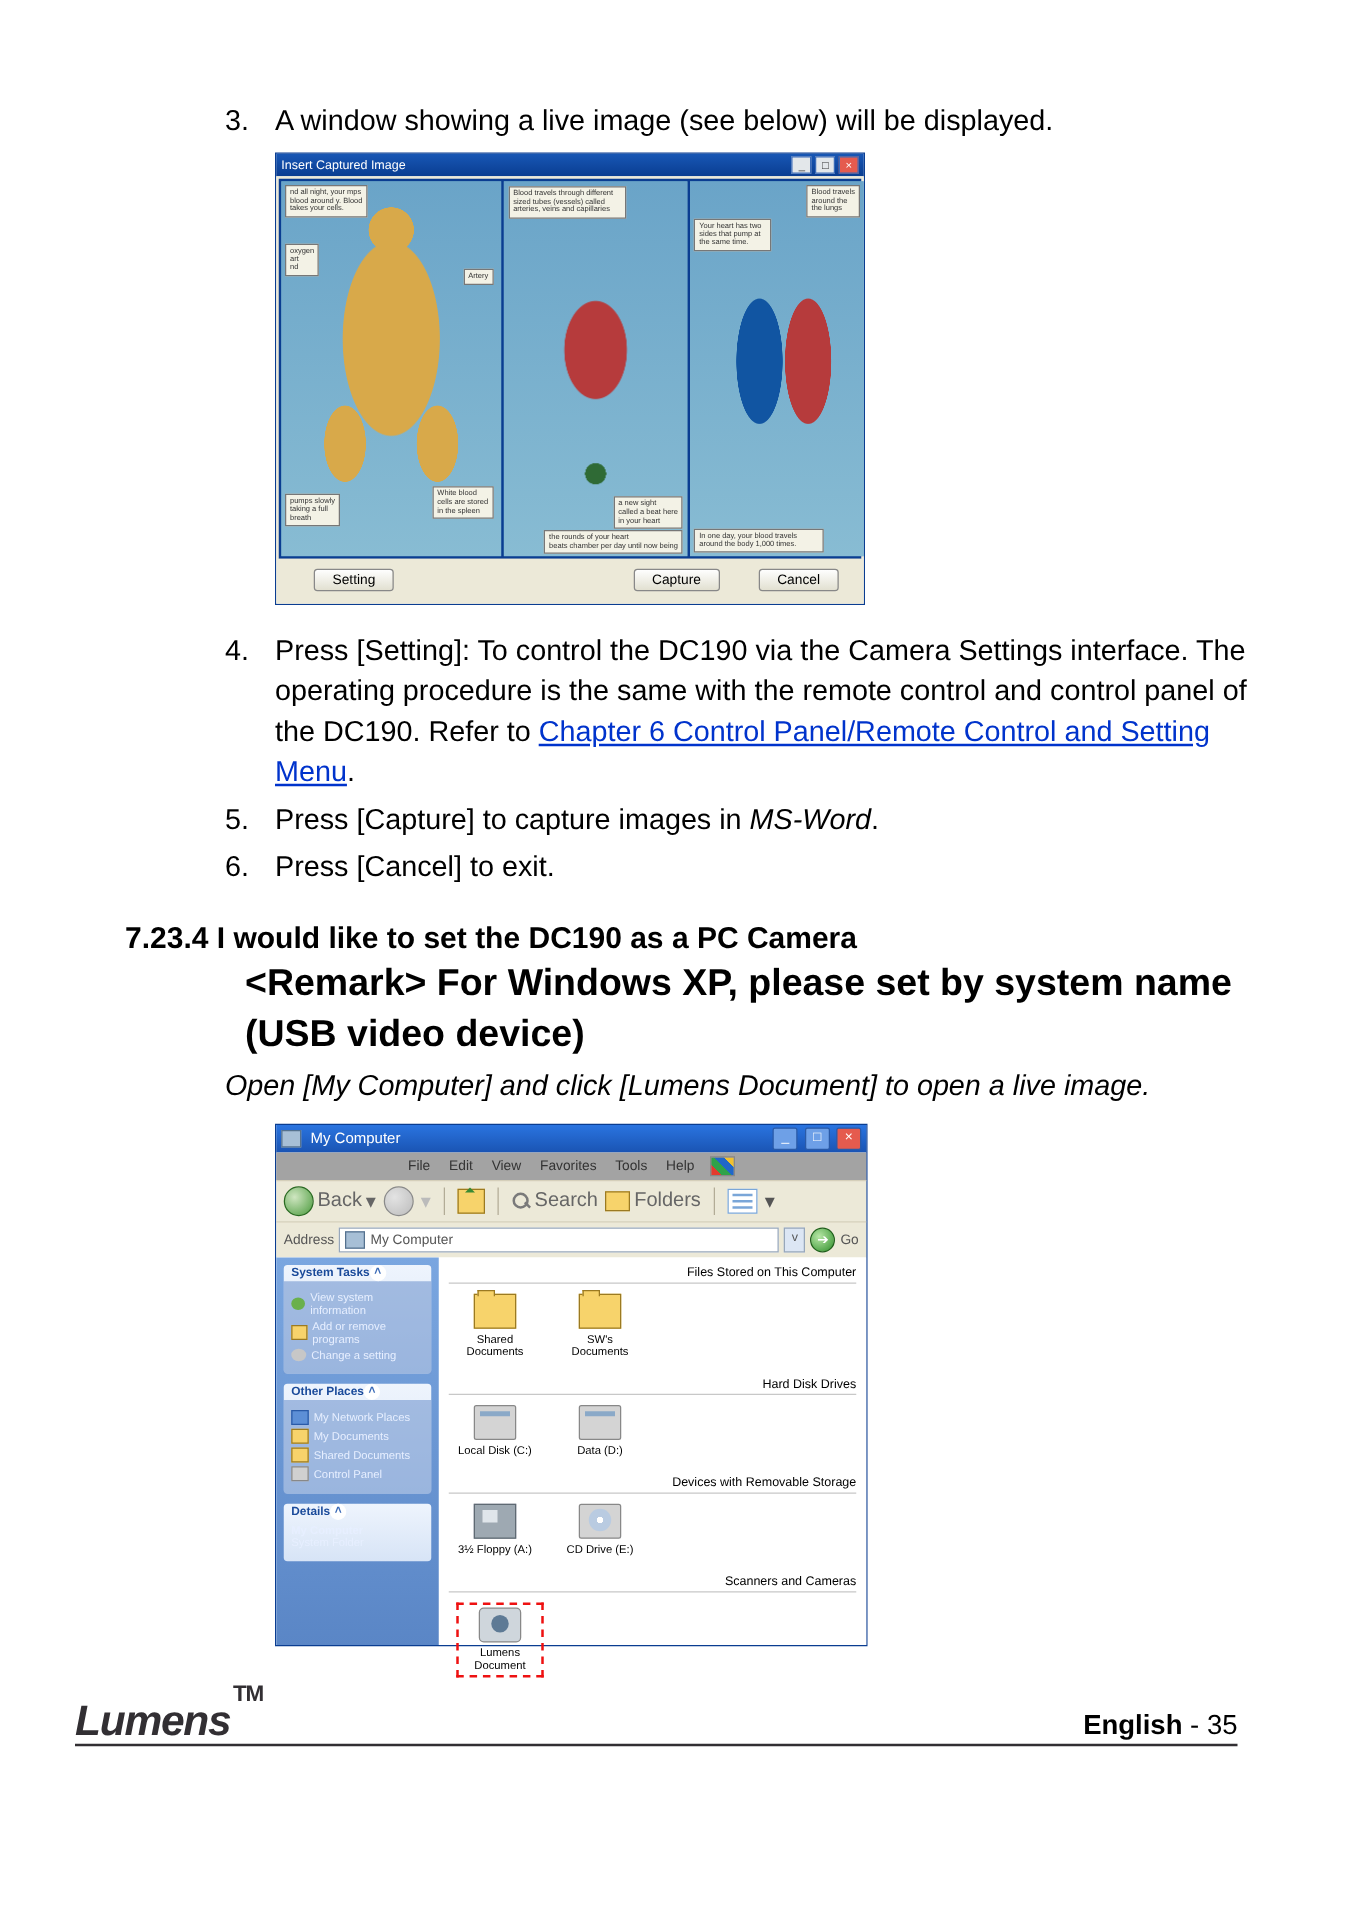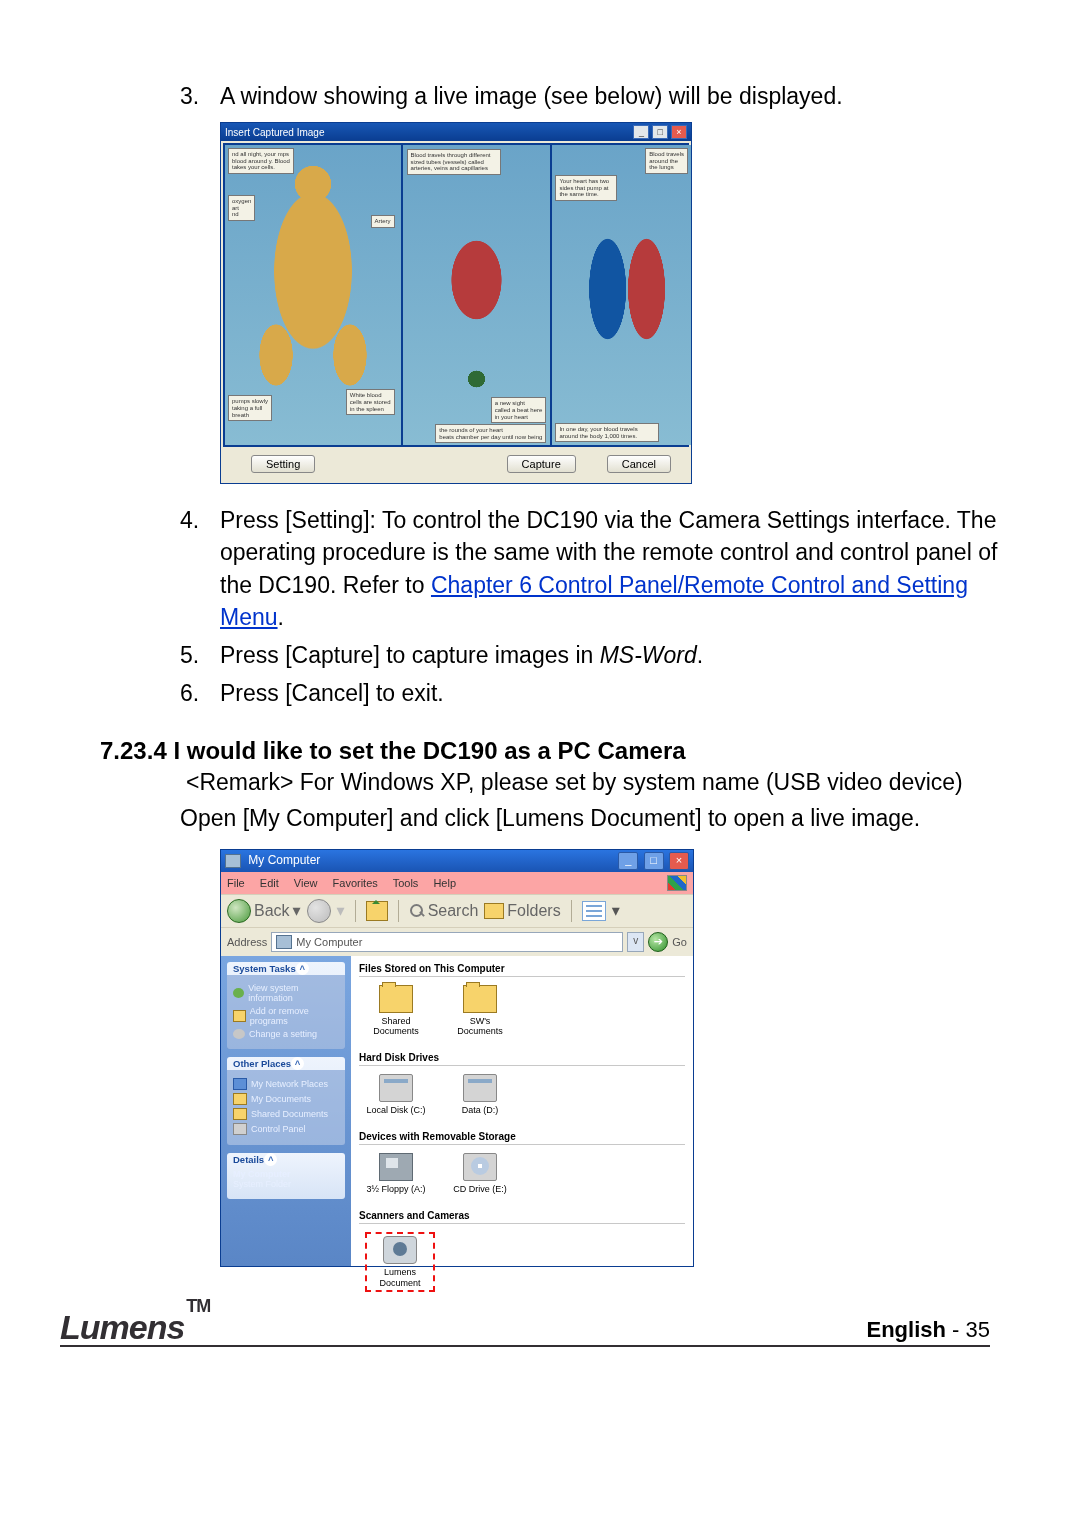--- a/index.html
+++ b/index.html
@@ -136,28 +136,29 @@
     margin-left: 10px;
   }
 
   
   .h4 {
     font-size: 24px;
     font-weight: bold;
     margin: 28px 0 2px -80px;
   }
   .remark {
-    font-size: 23px;
-    font-weight: normal;
-    margin: 0 0 4px 6px;
+    font-size: 30px;
+    font-weight: bold;
+    margin: 0 0 4px 16px;
     line-height: 1.35;
   }
   .body-text {
     font-size: 23px;
     line-height: 1.4;
+    font-style: italic;
   }
 
   
   .shot-mc {
     width: 472px;
     border: 1px solid #0a3d91;
     margin-top: 14px;
   }
   .mc-titlebar {
     height: 22px;
@@ -167,27 +168,27 @@
     display:flex; align-items:center; justify-content:space-between;
     padding:0 4px;
   }
   .mc-titlebar .wbtns span {
     display:inline-block; width:18px; height:16px; margin-left:2px;
     background:#6ea0e7; border:1px solid #2a5aa7; border-radius:2px;
     font-size:11px; text-align:center; line-height:15px;
   }
   .mc-titlebar .wbtns span.close { background:#e55b4e; }
   .mc-menu {
-    background:#fca5a5;
+    background:#a3a3a3;
     font-size:11px;
     padding:3px 6px;
     color:#333;
     display:flex;
     align-items:center;
-    justify-content:space-between;
+    justify-content:center;
   }
   .mc-menu .menuitems span { margin-right:12px; }
   .mc-menu .wflag {
     width:18px; height:14px; display:inline-block;
     background:
       linear-gradient(45deg,#e33b2f 0 25%,#30a24a 25% 50%,#2067c9 50% 75%,#f1c12f 75% 100%);
     border:1px solid #888;
   }
   .mc-toolbar {
     background:#ece9d8;
@@ -315,24 +316,25 @@
   .sb-ico.shared { background:#f7d36b; border:1px solid #9b7a22; }
   .sb-ico.cp { background:#d0d0d0; border:1px solid #888; }
   .mc-sb-detailsbody { color:#e7efff; padding:3px 6px 10px; }
   .mc-main {
     flex:1;
     padding:4px 8px;
     font-size:10px;
     color:#000;
   }
   .mc-cat {
-    font-weight:bold;
+    font-weight:normal;
     border-bottom:1px solid #c8c8c8;
     padding:3px 0 2px;
     margin-top:10px;
+    text-align:right;
   }
   .mc-cat:first-child { margin-top:0; }
   .mc-items { display:flex; gap:22px; padding:8px 0 2px 6px; }
   .mc-item { text-align:center; width:62px; }
   .mc-item .ico {
     width:32px; height:26px; margin:0 auto 3px;
     background:#f7d36b; border:1px solid #9b7a22; position:relative;
   }
   .mc-item .ico::before {
     content:""; position:absolute; left:2px; top:-4px; width:12px; height:4px;

